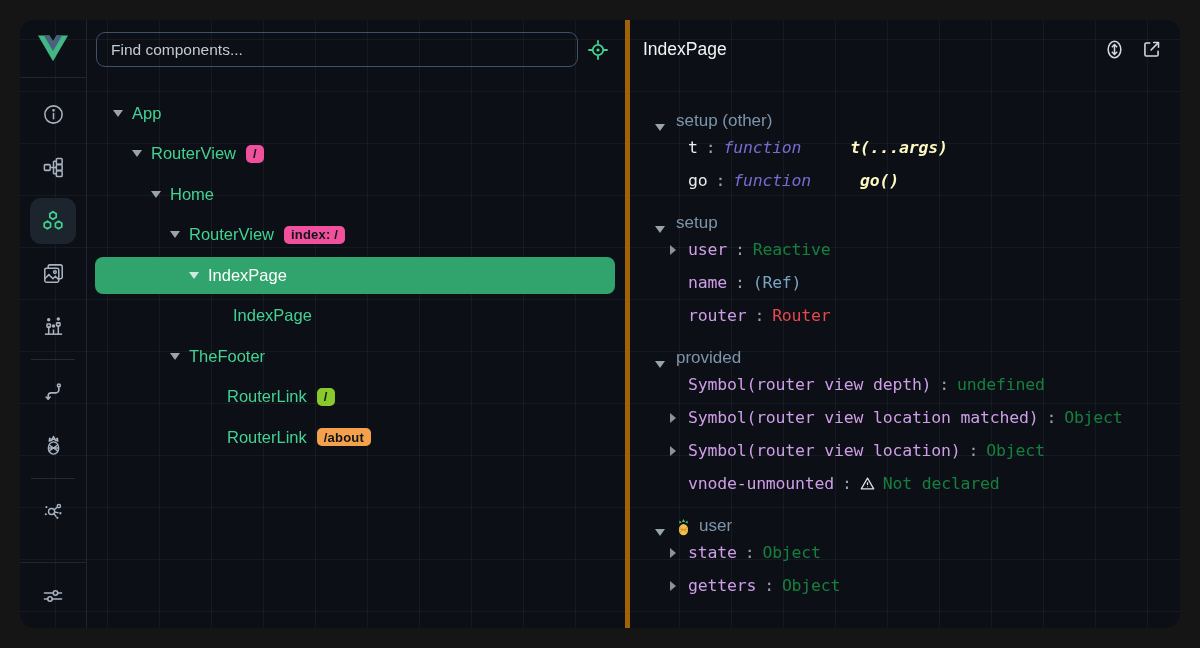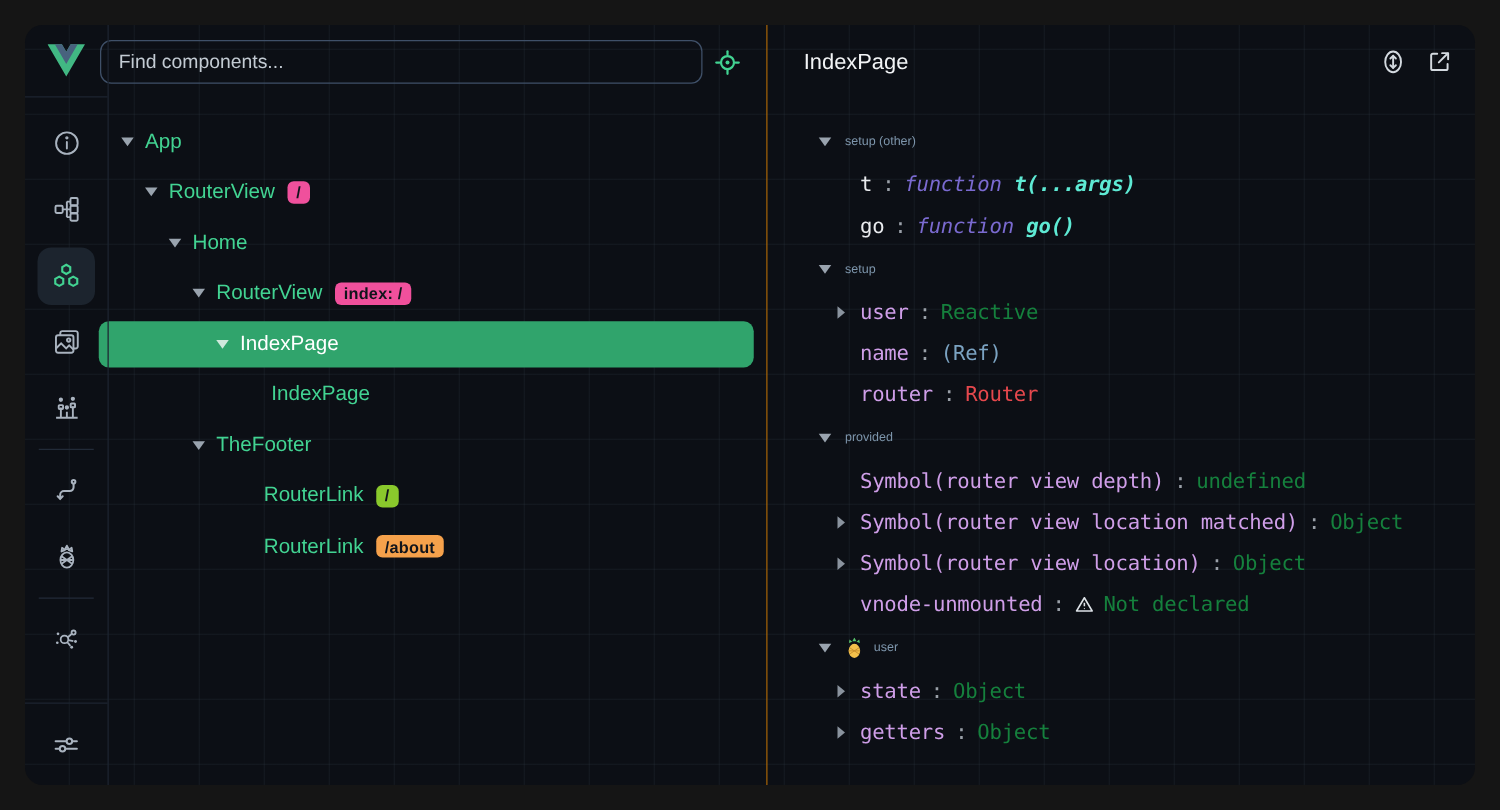--- a/index.html
+++ b/index.html
@@ -35,22 +35,22 @@
   }
   .nav-item .active-pill { display:flex; align-items:center; justify-content:center; }
   .nav-divider { width:44px; height:1px; background:#222b38; margin:6px 0; }
   .nav-bottom {
     margin-top:auto; height:66px; border-top:1px solid #1d2530;
     display:flex; align-items:center; justify-content:center; color:#a9b3bf;
   }
 
   
   .panel-tree {
-    position:absolute; left:51px; top:0; width:543px; height:608px;
-    border-right:1px solid #a16207; z-index:1;
+    position:absolute; left:67px; top:0; width:543px; height:608px;
+    border-right:5px solid #a16207; z-index:1;
   }
   .tree-header { position:relative; height:58px; }
   .search-box {
     position:absolute; left:9px; top:12px; width:482px; height:35px;
     background:transparent; border:1px solid #3f5068; border-radius:9px;
     color:#dfe5ea; font-size:15.5px; padding:0 14px; outline:none;
     font-family:"Liberation Sans", sans-serif;
   }
   .search-box::placeholder { color:#c3cbd3; opacity:1; }
   .locate-btn { position:absolute; left:498px; top:17px; width:26px; height:26px; color:#42d392; cursor:pointer; display:flex; align-items:center; justify-content:center; }
@@ -77,39 +77,39 @@
 
   
   .panel-inspector { position:absolute; left:611px; top:0; width:549px; height:608px; z-index:1; }
   .insp-header { position:relative; height:58px; }
   .insp-title { position:absolute; left:12px; top:0; line-height:58px; color:#f2f4f6; font-size:17.5px; font-weight:500; }
   .insp-actions { position:absolute; right:18px; top:0; height:58px; display:flex; align-items:center; gap:15px; color:#d3d9df; }
   .icon-btn { cursor:pointer; display:flex; align-items:center; }
 
   .insp-body { padding-top:17px; }
   .isection {
-    height:36px; display:flex; align-items:center; padding-left:24px; cursor:pointer;
-    color:#7d95ab; font-size:10px; white-space:nowrap;
+    height:36px; display:flex; align-items:flex-end; padding-left:24px; cursor:pointer;
+    color:#7d95ab; font-size:17px; white-space:nowrap;
   }
   .isection .sspace { width:21px; display:inline-flex; flex:none; }
   .pinia-mini { margin-right:8px; display:inline-flex; }
   .irow {
     height:33px; display:flex; align-items:center; padding-left:39px; cursor:pointer;
     font-family:"DejaVu Sans Mono", monospace; font-size:16.5px; letter-spacing:-0.2px;
     white-space:nowrap; overflow:hidden;
   }
   .ispace { width:18px; display:inline-flex; flex:none; }
   .ikey { color:#cf9ee8; }
   .ikey.plain { color:#e9ebee; }
   .colon { color:#9aa0a8; margin:0 8px; }
   .ival { color:#15803d; }
   .ival.ref { color:#7ba3c2; }
   .ival.err { color:#e5484d; }
   .fn-kw { color:#7a6ad0; font-style:italic; margin-right:10px; }
-  .fn-sig { color:#5eead4; font-style:italic; font-weight:bold; }
+  .fn-sig { color:#fef9c3; font-style:italic; font-weight:bold;margin-left:39px; }
   .warn-ic { display:inline-flex; margin-right:8px; color:#dde2e7; }
   svg { display:block; }
 </style>
 </head>
 <body>
 
 <div class="app">
 
   <div class="sidebar">
     <div class="logo-cell">

